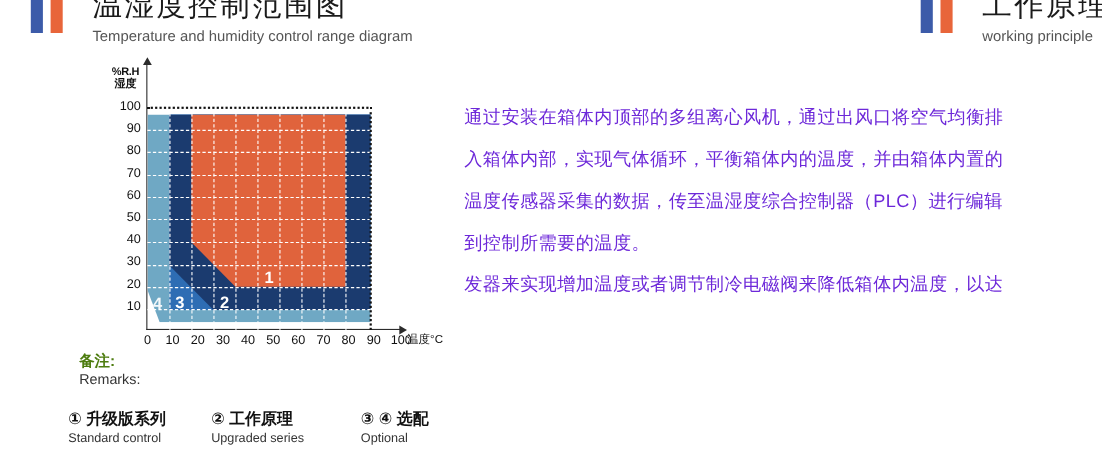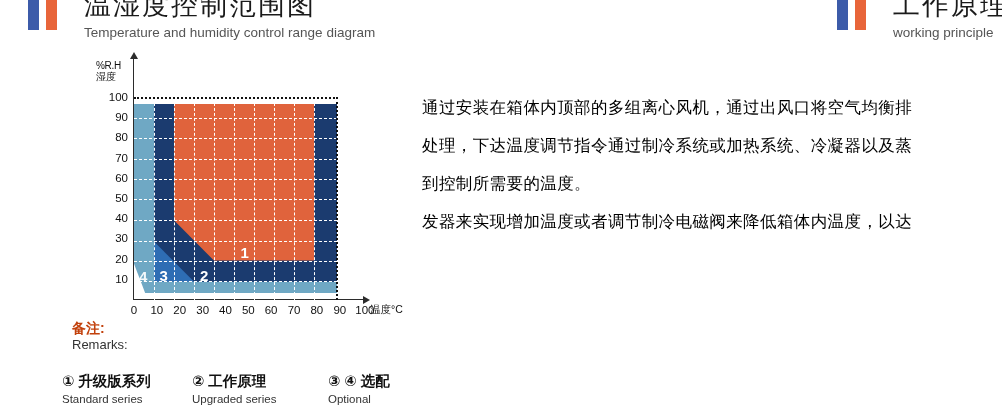--- a/index.html
+++ b/index.html
@@ -38,21 +38,21 @@
   .arrow{position:absolute;width:0;height:0;}
   #y-arrow{left:130px;top:4px;border-left:4px solid transparent;border-right:4px solid transparent;border-bottom:7px solid #2b2b2b;}
   #x-arrow{left:363px;top:248px;border-top:4px solid transparent;border-bottom:4px solid transparent;border-left:7px solid #2b2b2b;}
 
   .ytick{position:absolute;right:0;font-size:11.5px;color:#111;text-align:right;width:30px;line-height:11px;}
   .ytick-wrap{position:absolute;left:96px;top:50px;width:32px;height:202px;}
   .xtick-wrap{position:absolute;left:134px;top:256px;width:232px;height:16px;}
   .xtick{position:absolute;font-size:11.5px;color:#111;transform:translateX(-50%);line-height:13px;}
 
   .axis-cap{position:absolute;font-size:10.5px;color:#111;line-height:11px;font-weight:normal;}
-  #y-cap{left:96px;top:12px;width:36px;text-align:left;font-weight:normal;}
+  #y-cap{left:96px;top:12px;width:36px;text-align:center;font-weight:bold;}
   #y-cap .l1{font-size:10px;letter-spacing:-.3px;}
   #y-cap .l2{font-size:10px;}
   #x-cap{left:370px;top:256px;font-size:10.5px;white-space:nowrap;}
 
   
   .region{position:absolute;left:0;top:0;width:203px;height:202px;}
   .reg4{background:#6FA8C4;}
   .reg3b{background:#2E6DB4;}
   .reg2{background:#1B3B6F;}
   .reg1{background:#E0633C;}
@@ -64,34 +64,34 @@
   .gl.h{height:0;border-top:1.6px dashed #ffffff;width:100%;left:0;}
 
   
   #dotted-top{position:absolute;left:134px;top:49px;width:204px;height:0;border-top:2.4px dotted #111;}
   #dotted-right{position:absolute;left:336px;top:49px;width:0;height:203px;border-left:2.4px dotted #111;}
 
   .reg-num{position:absolute;color:#fff;font-size:15px;font-weight:bold;line-height:15px;}
 
   
   #remarks{position:absolute;left:0;top:318px;width:415px;height:96px;}
-  .rm-cn{position:absolute;font-weight:bold;font-size:14px;color:#c2410c;line-height:17px;white-space:nowrap;}
+  .rm-cn{position:absolute;font-weight:bold;font-size:14px;color:#4d7c0f;line-height:17px;white-space:nowrap;}
   .rm-en{position:absolute;font-size:13px;color:#333;line-height:15px;white-space:nowrap;}
   #rm-title-cn{left:72px;top:2px;}
   #rm-title-en{left:72px;top:19px;}
   .leg{position:absolute;top:54px;}
   .leg .lg-cn{font-weight:bold;font-size:14.5px;color:#111;line-height:19px;white-space:nowrap;}
   .leg .lg-en{font-size:11.5px;color:#333;line-height:15px;white-space:nowrap;margin-top:1px;}
   #leg1{left:62px;}
   #leg2{left:192px;}
   #leg3{left:328px;}
 
   
   #body-text{position:absolute;left:7px;top:88px;width:570px;}
-  .btline{font-size:16.5px;color:#000000;line-height:38px;letter-spacing:.4px;white-space:nowrap;}
+  .btline{font-size:16.5px;color:#6d28d9;line-height:38px;letter-spacing:.4px;white-space:nowrap;}
 </style>
 </head>
 <body>
 
 <div class="panel" id="left-panel">
 
   <div class="sec-head" id="head1">
     <div class="bars">
       <div class="bar blue"></div>
       <div class="bar orange"></div>
@@ -182,21 +182,21 @@
       <div class="xtick" style="left:99.5%">100</div>
     </div>
   </div>
 
   <div id="remarks">
     <div class="rm-cn" id="rm-title-cn">备注:</div>
     <div class="rm-en" id="rm-title-en">Remarks:</div>
 
     <div class="leg" id="leg1">
       <div class="lg-cn"><span>①</span>&nbsp;<span>升级版系列</span></div>
-      <div class="lg-en">Standard series</div>
+      <div class="lg-en">Standard control</div>
     </div>
 
     <div class="leg" id="leg2">
       <div class="lg-cn"><span>②</span>&nbsp;<span>工作原理</span></div>
       <div class="lg-en">Upgraded series</div>
     </div>
 
     <div class="leg" id="leg3">
       <div class="lg-cn"><span>③ ④</span>&nbsp;<span>选配</span></div>
       <div class="lg-en">Optional</div>
@@ -212,17 +212,18 @@
       <div class="bar orange"></div>
     </div>
     <div class="head-texts">
       <div class="head-cn">工作原理</div>
       <div class="head-en">working principle</div>
     </div>
   </div>
 
   <div id="body-text">
     <div class="btline">通过安装在箱体内顶部的多组离心风机，通过出风口将空气均衡排</div>
-    <div class="btline">处理，下达温度调节指令通过制冷系统或加热系统、冷凝器以及蒸</div>
+    <div class="btline">入箱体内部，实现气体循环，平衡箱体内的温度，并由箱体内置的</div>
+    <div class="btline">温度传感器采集的数据，传至温湿度综合控制器（PLC）进行编辑</div>
     <div class="btline">到控制所需要的温度。</div>
     <div class="btline">发器来实现增加温度或者调节制冷电磁阀来降低箱体内温度，以达</div>
   </div>
 </div>
 
 </body></html>

